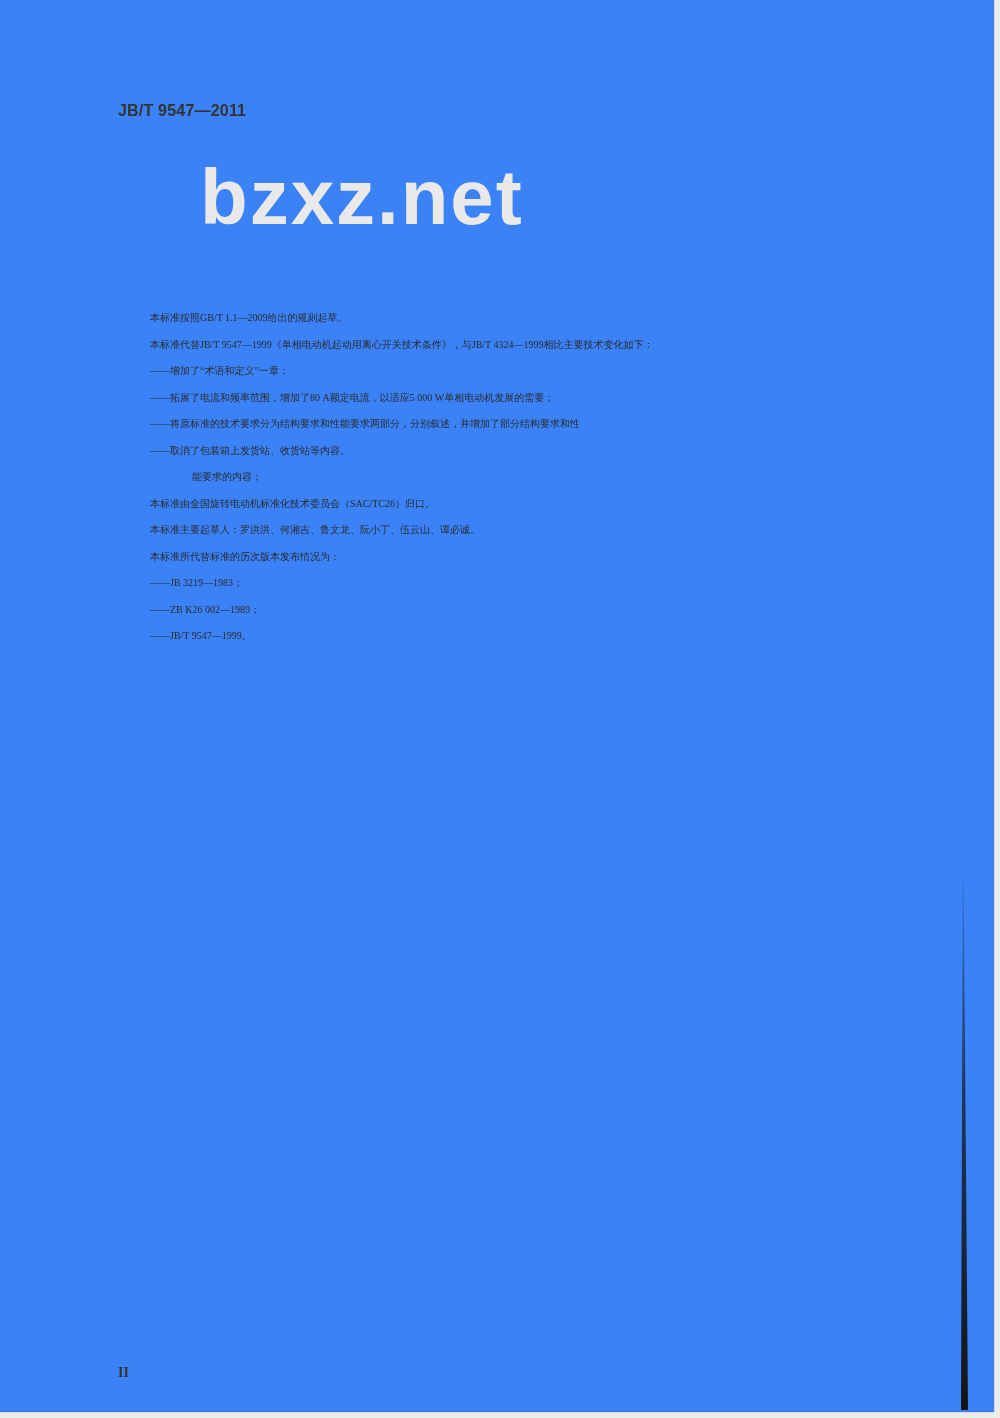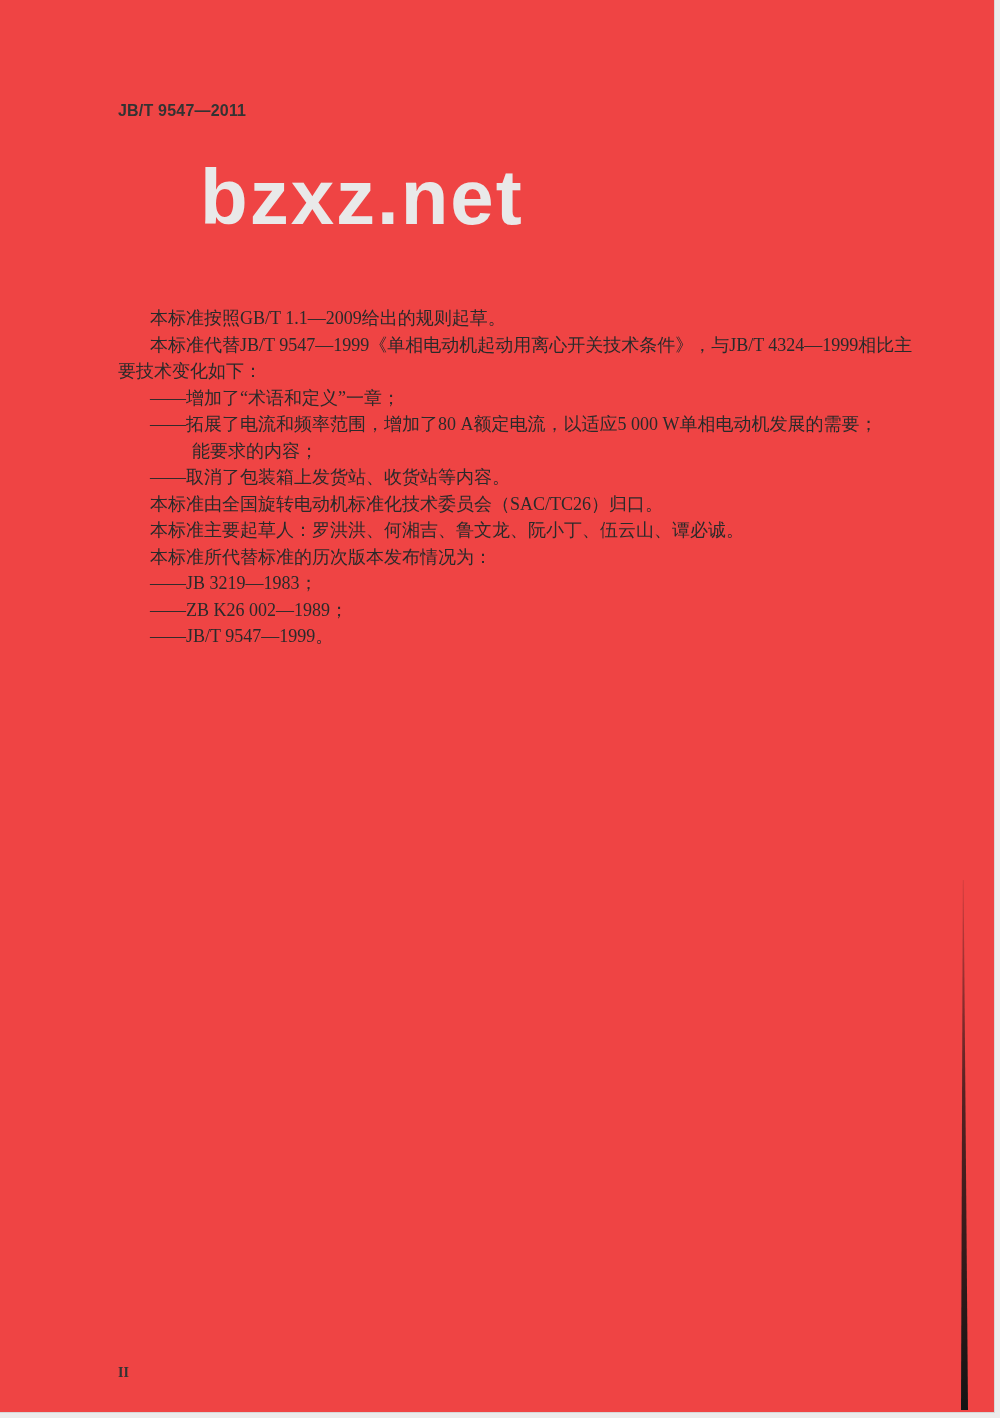--- a/index.html
+++ b/index.html
@@ -1,36 +1,36 @@
 <!DOCTYPE html>
 <html><head>
 <meta charset="utf-8">
 <style>
   html, body { margin:0; padding:0; }
   body {
     width:1000px; height:1418px; background:#ececec; position:relative; overflow:hidden;
     font-family:"Liberation Serif","DejaVu Serif",serif; color:#2a2a2a;
   }
   .page {
-    position:absolute; left:0; top:0; width:994px; height:1412px; background:#ef4444;
+    position:absolute; left:0; top:0; width:994px; height:1412px; background:#3b82f6;
     border-right:1px solid #d8d8d8; border-bottom:1px solid #d8d8d8;
   }
   .header-code {
     position:absolute; left:118px; top:102px; font-family:"Liberation Sans","DejaVu Sans",sans-serif;
     font-size:16px; font-weight:bold; color:#333; letter-spacing:0.2px;
   }
   .watermark {
     position:absolute; left:200px; top:132px; font-family:"Liberation Sans","DejaVu Sans",sans-serif;
     font-size:78px; font-weight:bold; color:#e9e9e9; letter-spacing:2px;margin-top:20px;
   }
   .title {
     position:absolute; left:460px; top:215px; font-family:"DejaVu Sans",sans-serif;
     font-size:26px; font-weight:bold; color:#222; letter-spacing:54px;
   }
-  .body-text { position:absolute; left:118px; top:305px; width:800px; font-size:18px; line-height:26.5px; }
+  .body-text { position:absolute; left:118px; top:305px; width:800px; font-size:10px; line-height:26.5px; }
   .p { margin:0; }
   .indent { text-indent:32px; }
   .dash { padding-left:32px; }
   .dash-cont { padding-left:74px; }
   .page-num {
     position:absolute; left:118px; top:1326px; font-size:14px; font-weight:bold; color:#333;margin-top:39px;
   }
   .edge-line-fill {
     position:absolute; left:958px; top:880px; width:10px; height:530px;
     background:linear-gradient(to bottom, rgba(20,20,20,0.15) 0%, rgba(20,20,20,0.7) 40%, #141414 100%);
@@ -42,22 +42,23 @@
 
 <div class="page">
   <div class="header-code">JB/T 9547—2011</div>
   <div class="watermark">bzxz.net</div>
 
   <div class="body-text">
     <p class="p indent">本标准按照GB/T 1.1—2009给出的规则起草。</p>
     <p class="p indent">本标准代替JB/T 9547—1999《单相电动机起动用离心开关技术条件》，与JB/T 4324—1999相比主要技术变化如下：</p>
     <p class="p dash">——增加了“术语和定义”一章；</p>
     <p class="p dash">——拓展了电流和频率范围，增加了80 A额定电流，以适应5 000 W单相电动机发展的需要；</p>
+    <p class="p dash">——将原标准的技术要求分为结构要求和性能要求两部分，分别叙述，并增加了部分结构要求和性</p>
+    <p class="p dash">——取消了包装箱上发货站、收货站等内容。</p>
     <p class="p dash-cont">能要求的内容；</p>
-    <p class="p dash">——取消了包装箱上发货站、收货站等内容。</p>
     <p class="p indent">本标准由全国旋转电动机标准化技术委员会（SAC/TC26）归口。</p>
     <p class="p indent">本标准主要起草人：罗洪洪、何湘吉、鲁文龙、阮小丁、伍云山、谭必诚。</p>
     <p class="p indent">本标准所代替标准的历次版本发布情况为：</p>
     <p class="p dash">——JB 3219—1983；</p>
     <p class="p dash">——ZB K26 002—1989；</p>
     <p class="p dash">——JB/T 9547—1999。</p>
   </div>
 
   <div class="edge-line-fill"></div>
   <div class="page-num">II</div>

